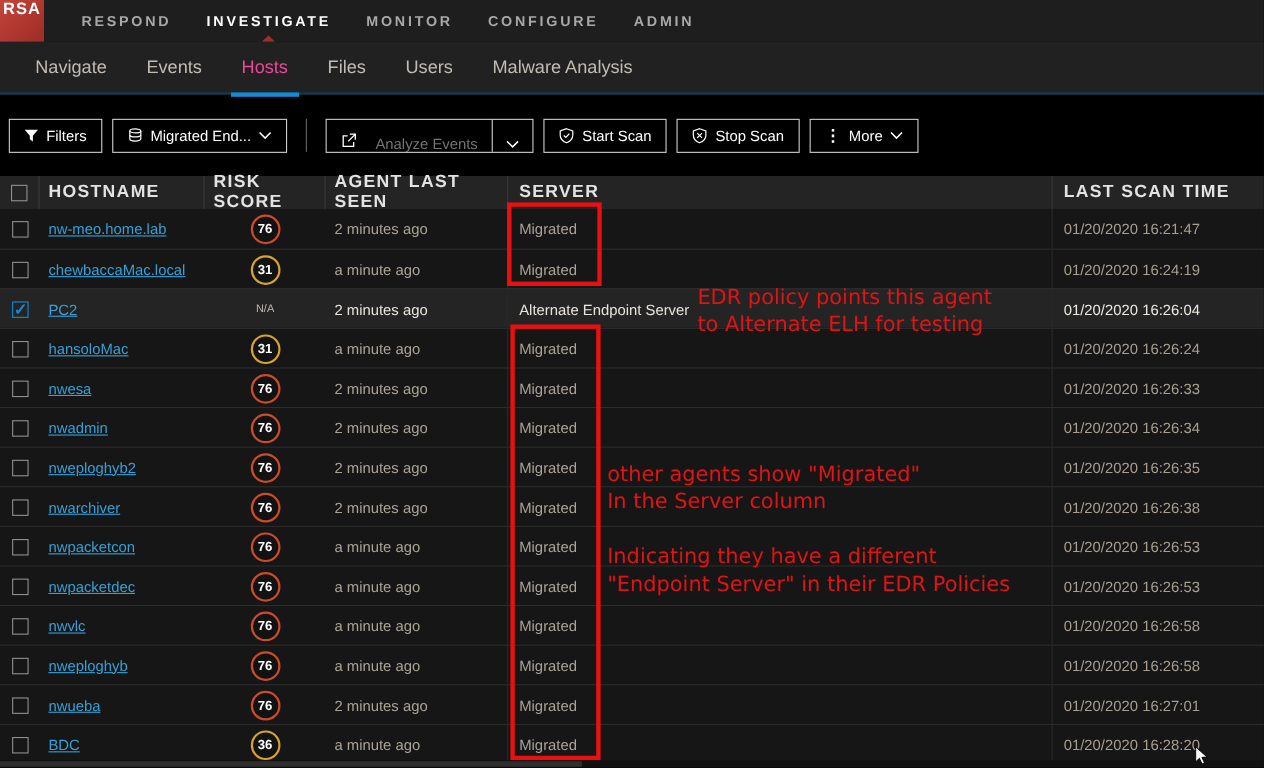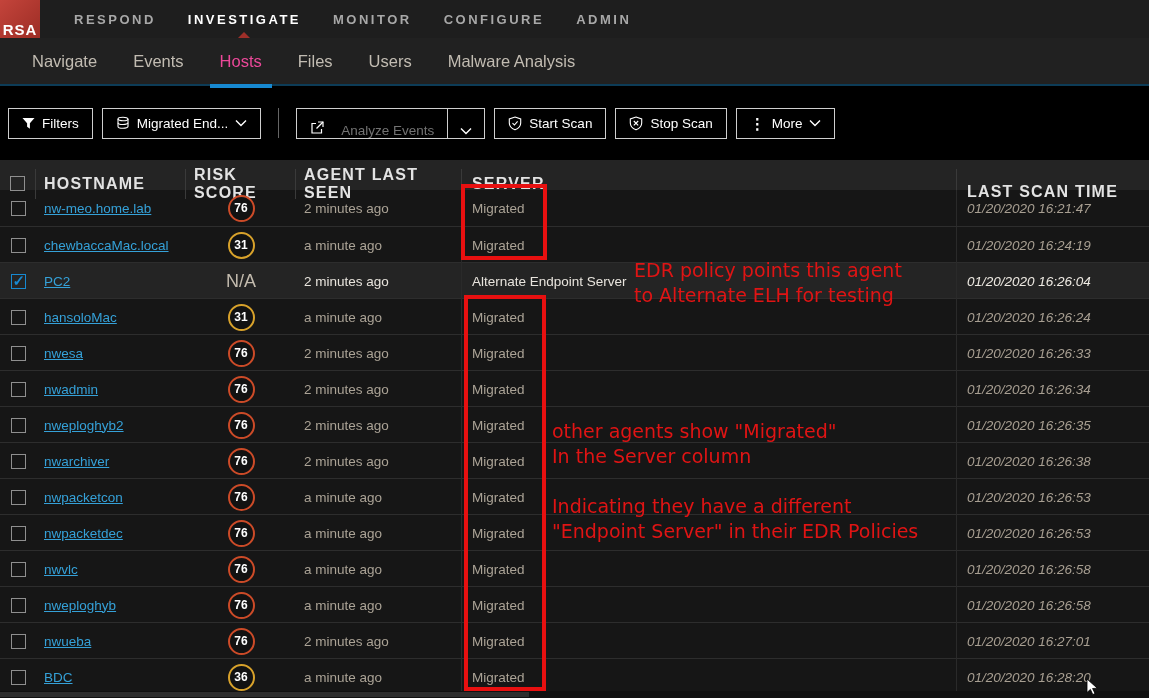--- a/index.html
+++ b/index.html
@@ -4,21 +4,21 @@
 <style>
   * { margin:0; padding:0; box-sizing:border-box; }
   html,body { width:1149px; height:698px; overflow:hidden; background:#000; }
   body { font-family:"Liberation Sans", sans-serif; position:relative; }
   .page { position:relative; width:1149px; height:698px; background:#0d0d0d; overflow:hidden; }
 
   
   .topnav { height:38px; background:#1e1e1e; display:flex; align-items:stretch; }
   .logo { width:40px; height:38px; background:linear-gradient(135deg,#c4443b,#9d2d25);
           color:#fff; font-weight:bold; font-size:15px; letter-spacing:1px;
-          display:flex; align-items:flex-end; justify-content:center; }
+          display:flex; align-items:flex-start; justify-content:center; }
   .topnav-items { display:flex; align-items:stretch; margin-left:18px; }
   .topnav-item { position:relative; display:flex; align-items:center; padding:0 16px;
           color:#a8a8a8; font-size:13px; font-weight:bold; letter-spacing:2.5px; cursor:pointer; }
   .topnav-item.active { color:#ffffff; }
   .topnav-item .caret-up { position:absolute; bottom:0; left:50%; margin-left:-6px;
           width:0; height:0; border-left:6px solid transparent; border-right:6px solid transparent;
           border-bottom:6px solid #9e2f29; }
 
   
   .subnav { height:48px; background:#212121; display:flex; align-items:stretch;
@@ -43,48 +43,48 @@
   .dots { font-size:15px; font-weight:bold; color:#fff; line-height:1; letter-spacing:0; }
 
   
   .grid-row { display:grid; grid-template-columns:36px 150px 110px 166px 495px 192px; }
   .thead { height:30px; background:#242424; align-items:center; }
   .th { color:#e3e3e3; font-size:16px; font-weight:bold; letter-spacing:1.2px;
         padding-left:8px; height:30px; display:flex; align-items:center;
         border-right:1px solid #3a3a3a; }
   .th:last-child { border-right:none; }
   .th.server-h { padding-left:10px; }
-  .th.last-h { padding-left:10px;margin-top:17px; }
+  .th.last-h { padding-left:10px; }
   .rows { background:#121212; }
   .trow { height:36px; background:#161616; border-top:1px solid #2d2d2d; align-items:center;
           font-size:13.5px; color:#aba396; }
   .trow:first-child { border-top:none; }
   .trow.selected { background:#242424; color:#e8e4dd; }
   .trow.selected .cell-time { color:#eeeae3; }
   .cell { display:flex; align-items:center; height:36px; }
   .cell-check { justify-content:center; }
   .cell-host { padding-left:8px; }
   .cell-host a { color:#35a1d8; text-decoration:underline; font-size:13.5px; }
   .cell-risk { justify-content:center; }
   .cell-agent { padding-left:8px; border-right:1px solid #2a2a2a; }
   .cell-server { padding-left:10px; border-right:1px solid #2a2a2a; }
-  .cell-time { padding-left:10px; color:#a89f92;font-style:italic; }
+  .cell-time { padding-left:10px; color:#a89f92; }
 
   .checkbox { width:15px; height:15px; border:1px solid #8f8f8f; background:transparent;
               position:relative; cursor:pointer; }
   .checkbox.checked { border-color:#1789d1; }
   .checkbox.checked::after { content:"\2713"; position:absolute; left:1px; top:-3px;
               color:#1789d1; font-size:15px; font-weight:bold; }
 
   .badge { width:27px; height:27px; border-radius:50%; display:flex; align-items:center;
            justify-content:center; font-size:12px; font-weight:bold; color:#fff;
            border:2px solid #888; background:#121212; }
   .badge.high { border-color:#cc4b28; }
   .badge.medium { border-color:#d8a22b; }
-  .risk-na { color:#c3bbae; font-size:18px; }
+  .risk-na { color:#c3bbae; font-size:10px; }
 
   
   .anno-box { position:absolute; border:4px solid #e81010; z-index:9; pointer-events:none; }
   .anno-box1 { left:461px; top:184px; width:86px; height:76px; }
   .anno-box2 { left:464px; top:295px; width:82px; height:396px; }
   .anno-text { position:absolute; color:#e01414; font-size:19px; line-height:25px;
                z-index:9; pointer-events:none; white-space:nowrap;
                font-family:"DejaVu Sans", sans-serif; }
   .anno-1 { left:634px; top:258px; }
   .anno-2 { left:552px; top:419px; }

